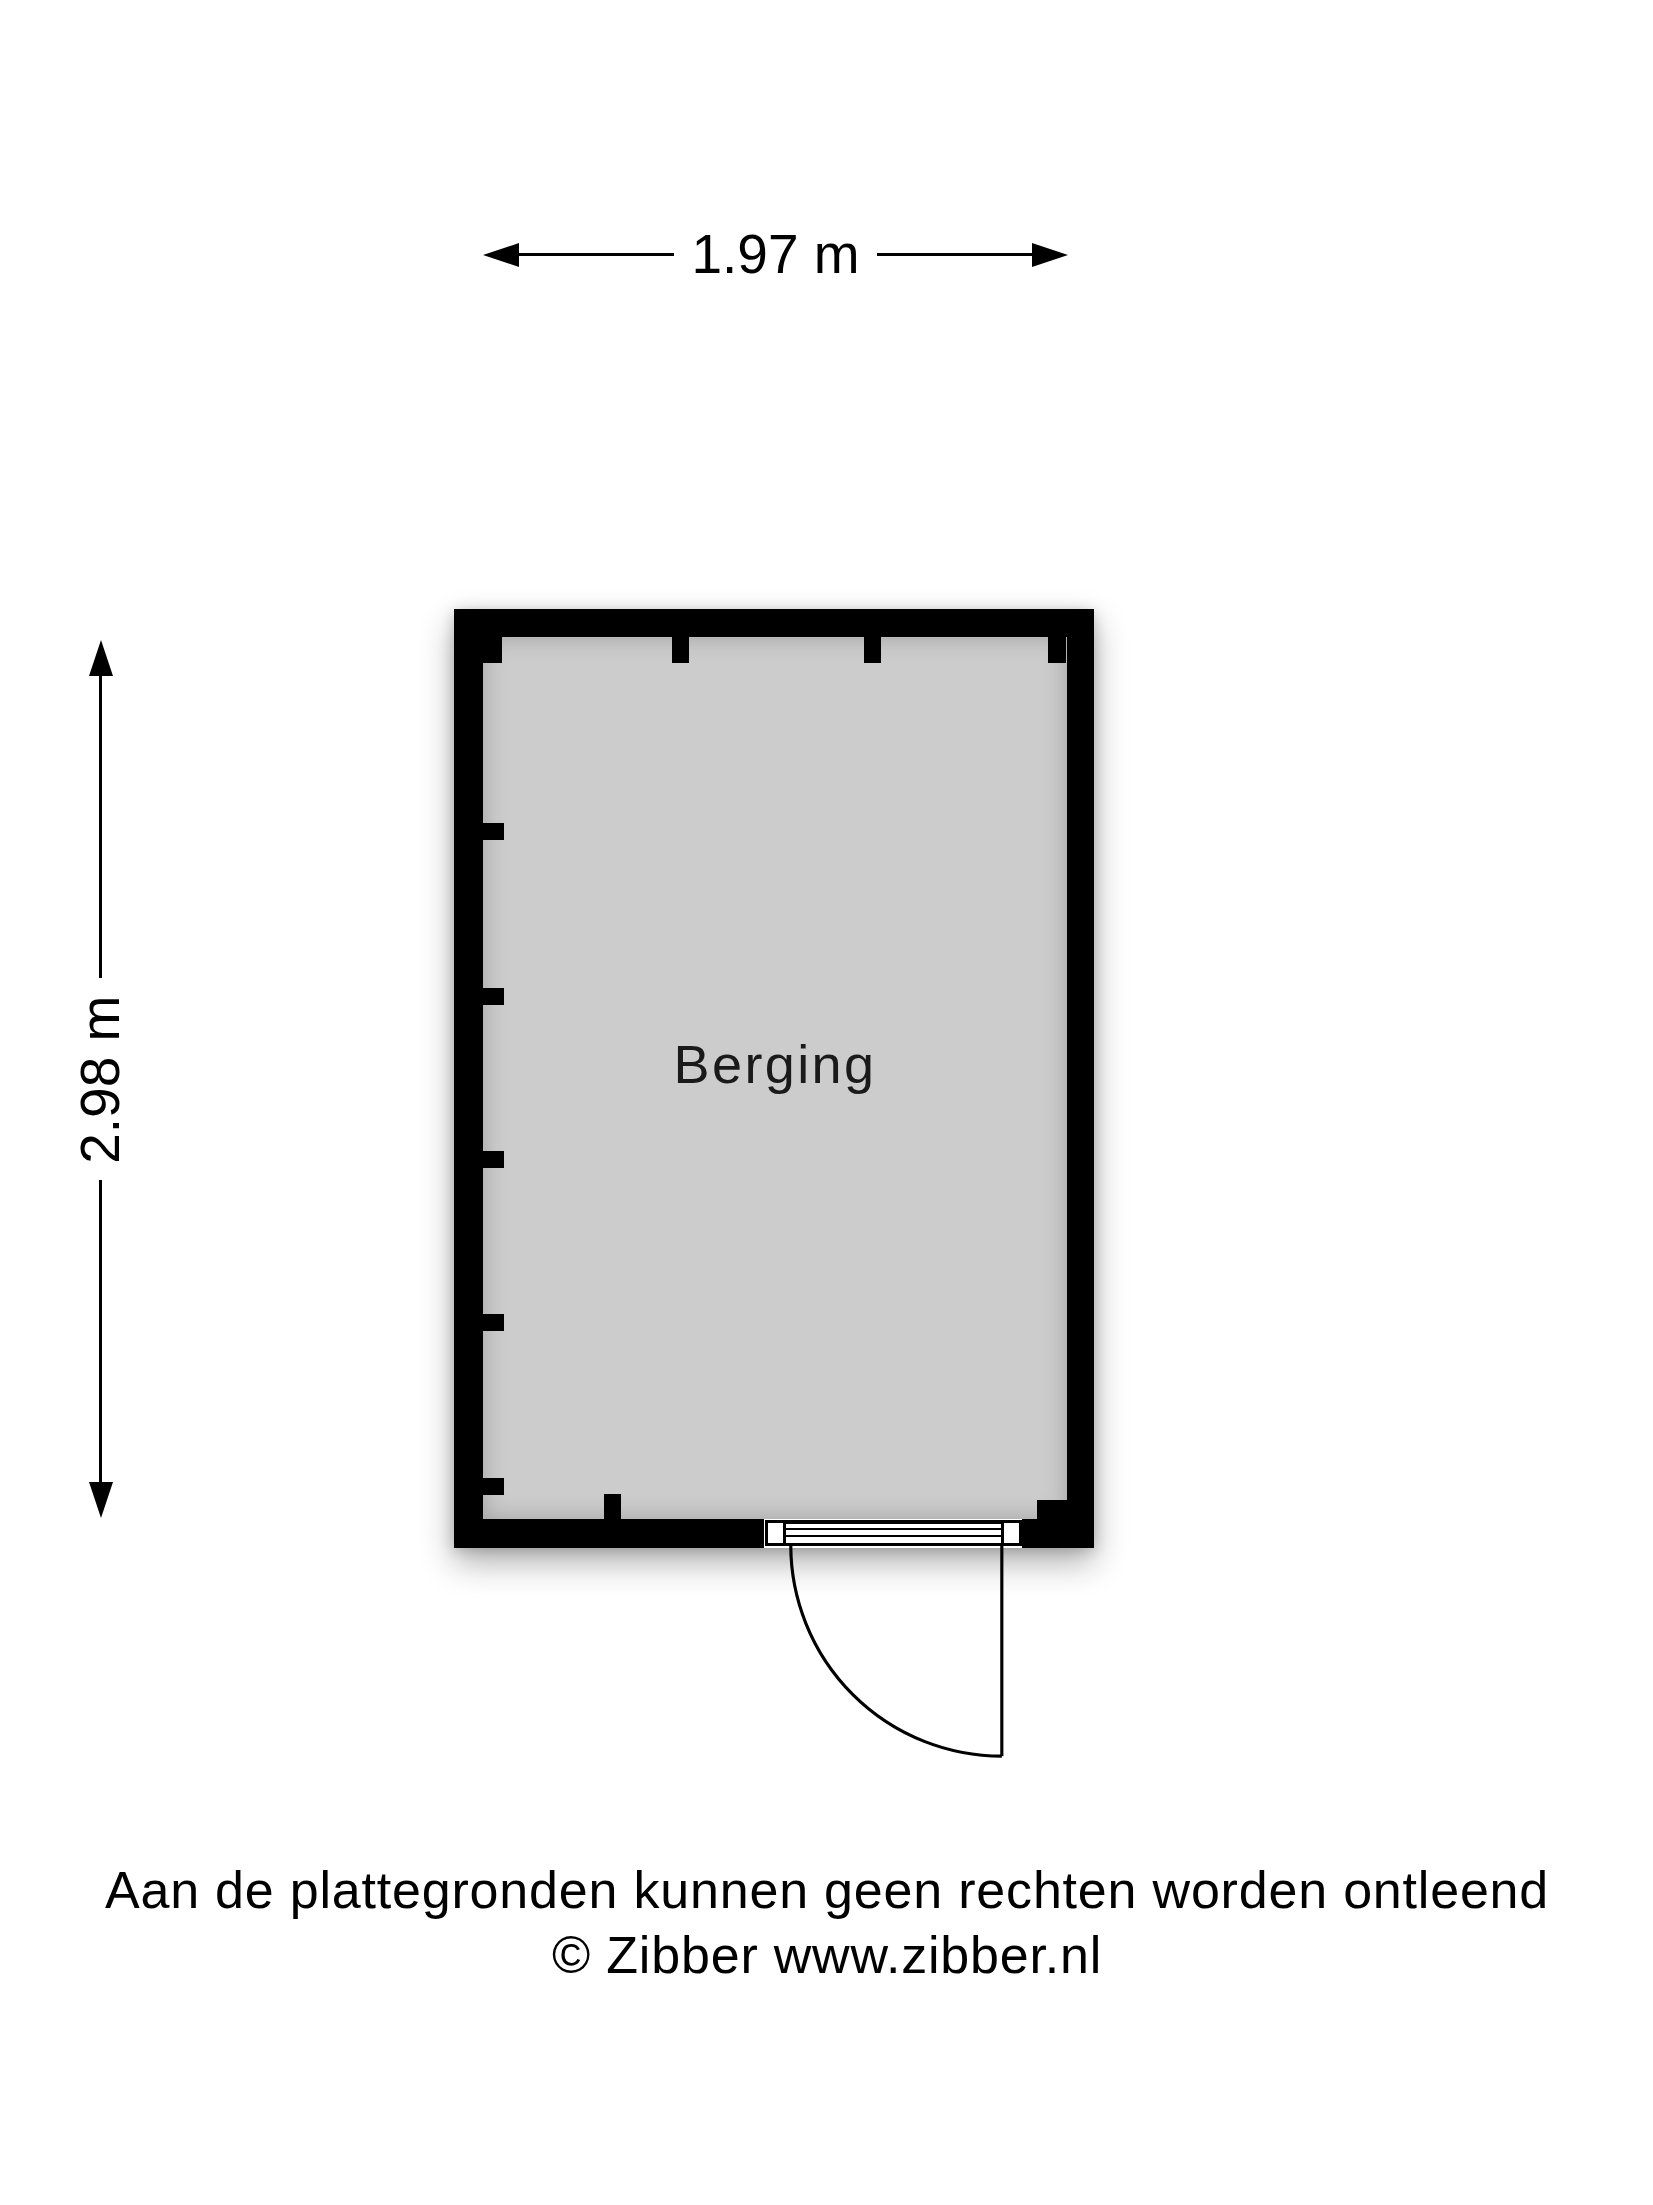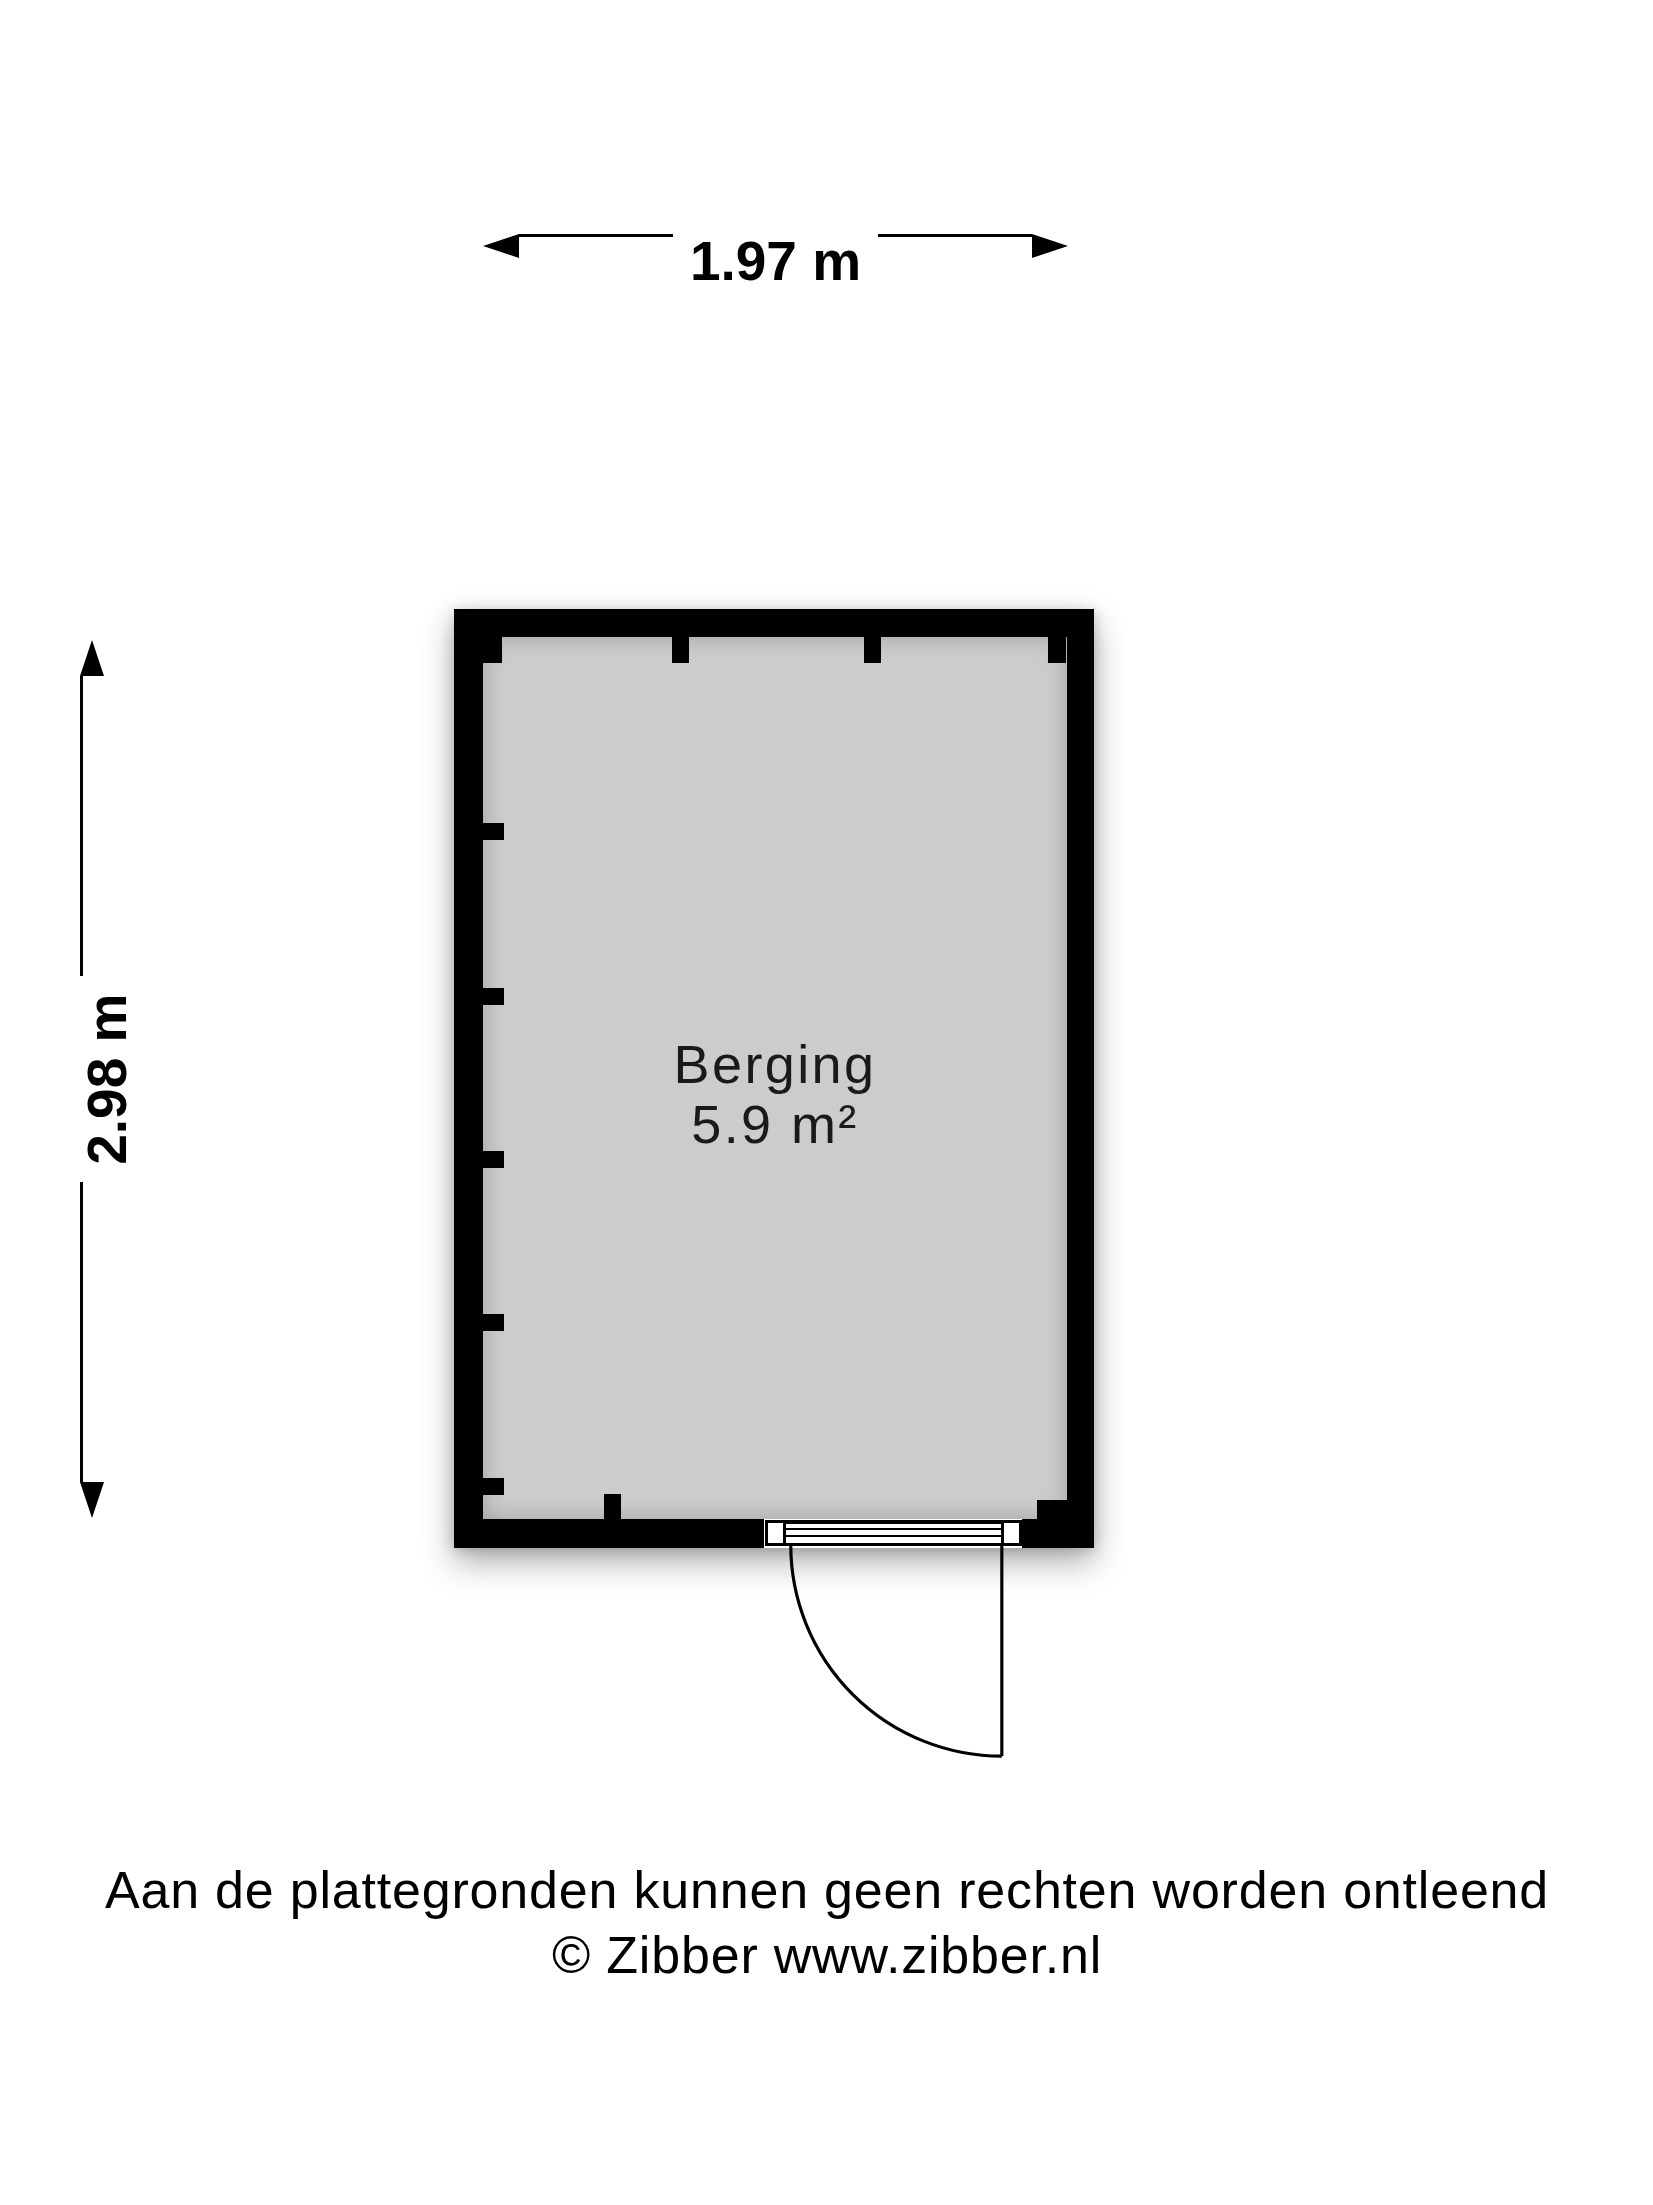--- a/index.html
+++ b/index.html
@@ -14,21 +14,21 @@
   .canvas{
     position:relative;
     width:1654px;height:2205px;
     background:var(--bg);
     font-family:"Liberation Sans",sans-serif;
     color:var(--text);
     overflow:hidden;
   }
 
   
-  .dim{position:absolute;display:flex;align-items:flex-start;font-weight:bold;}
+  .dim{position:absolute;display:flex;align-items:center;}
   .dim-top{left:483px;top:234px;width:585px;height:41px;flex-direction:row;}
   .dim-left{left:80px;top:640px;width:41px;height:878px;flex-direction:column;}
   .dim .dline-h{flex:1;height:3.2px;background:var(--line);}
   .dim .dline-v{flex:1;width:3.2px;background:var(--line);}
   .dim-label{
     font-size:55px;line-height:1;color:var(--line);
     padding:0 17.3px;white-space:nowrap;
   }
   .dim-label-v{
     font-size:55px;line-height:1;color:var(--line);
@@ -130,20 +130,19 @@
   <div class="door-jamb door-jamb-left"></div>
   <div class="door-jamb door-jamb-right"></div>
 
   <svg class="door-svg" viewBox="0 0 2100 2800">
     <line x1="1272" y1="1963" x2="1272" y2="2230" stroke="#000" stroke-width="4"></line>
     <path d="M 1004 1963 A 268 268 0 0 0 1272 2230" fill="none" stroke="#000" stroke-width="4"></path>
   </svg>
 
   <div class="room-label">
     <div>Berging</div>
-    <div>5.9 m²</div>
   </div>
 
   <div class="footer-line footer-line-2">© Zibber www.zibber.nl</div>
   <div class="footer-line footer-line-1">Aan de plattegronden kunnen geen rechten worden ontleend</div>
 
 </div>
 
 
 </body></html>

